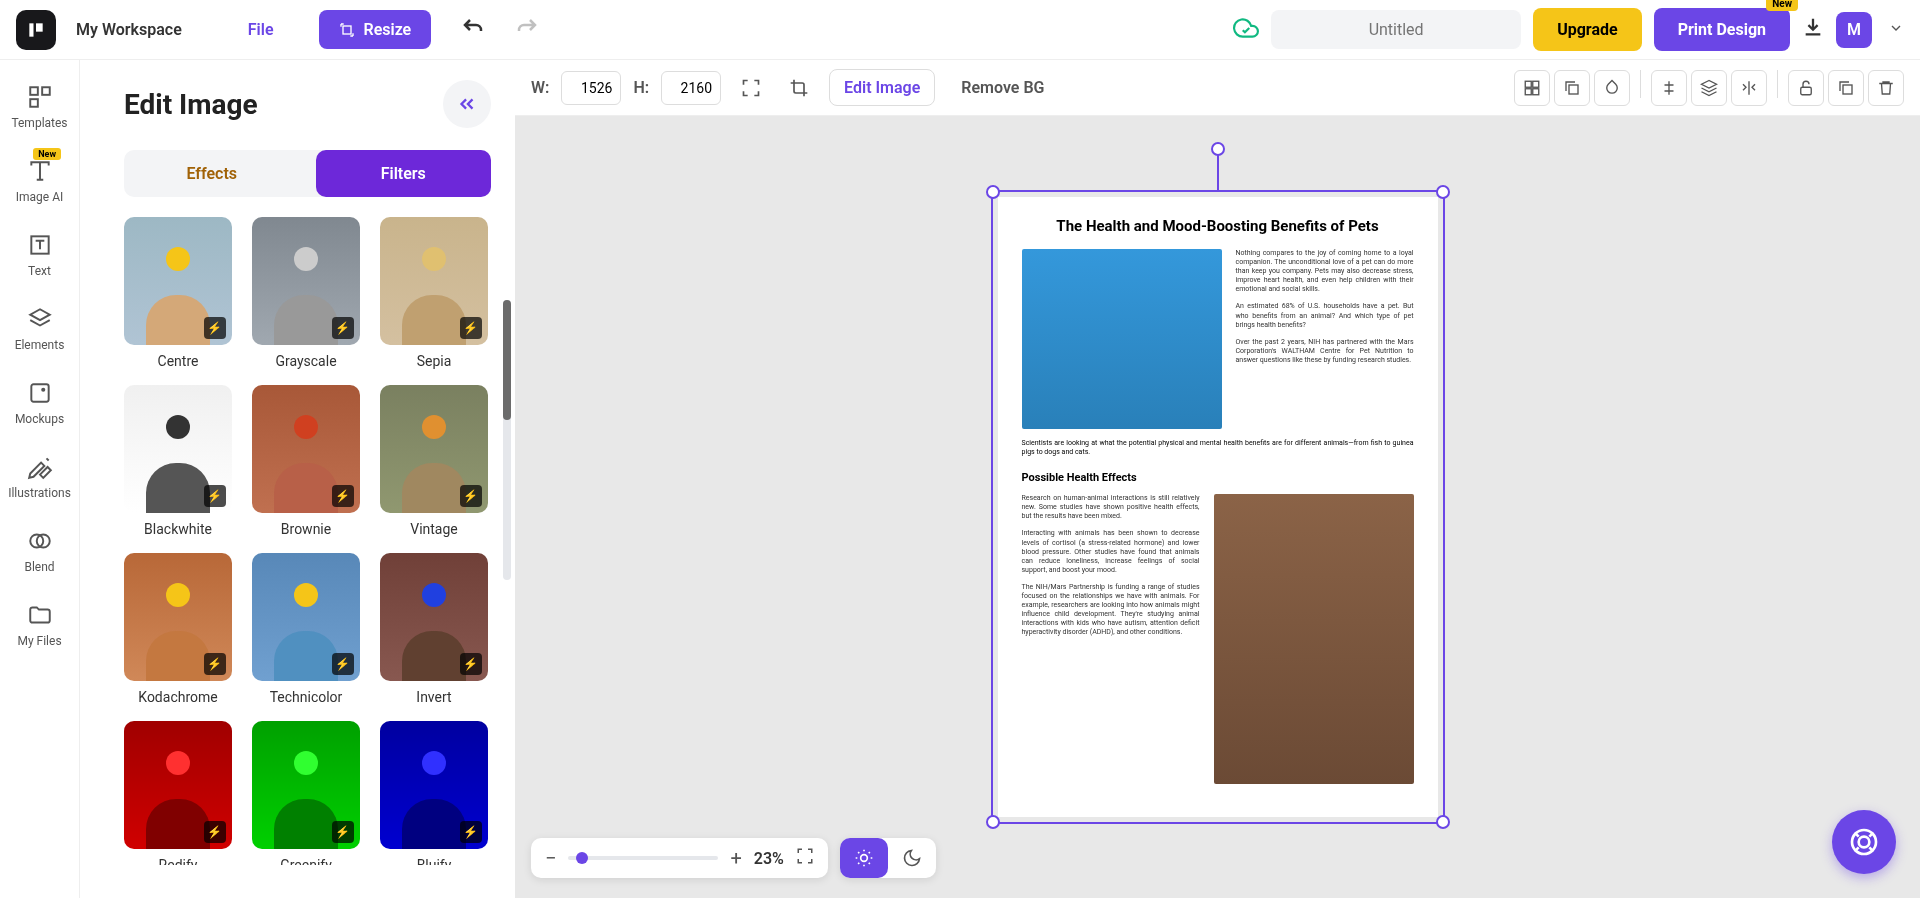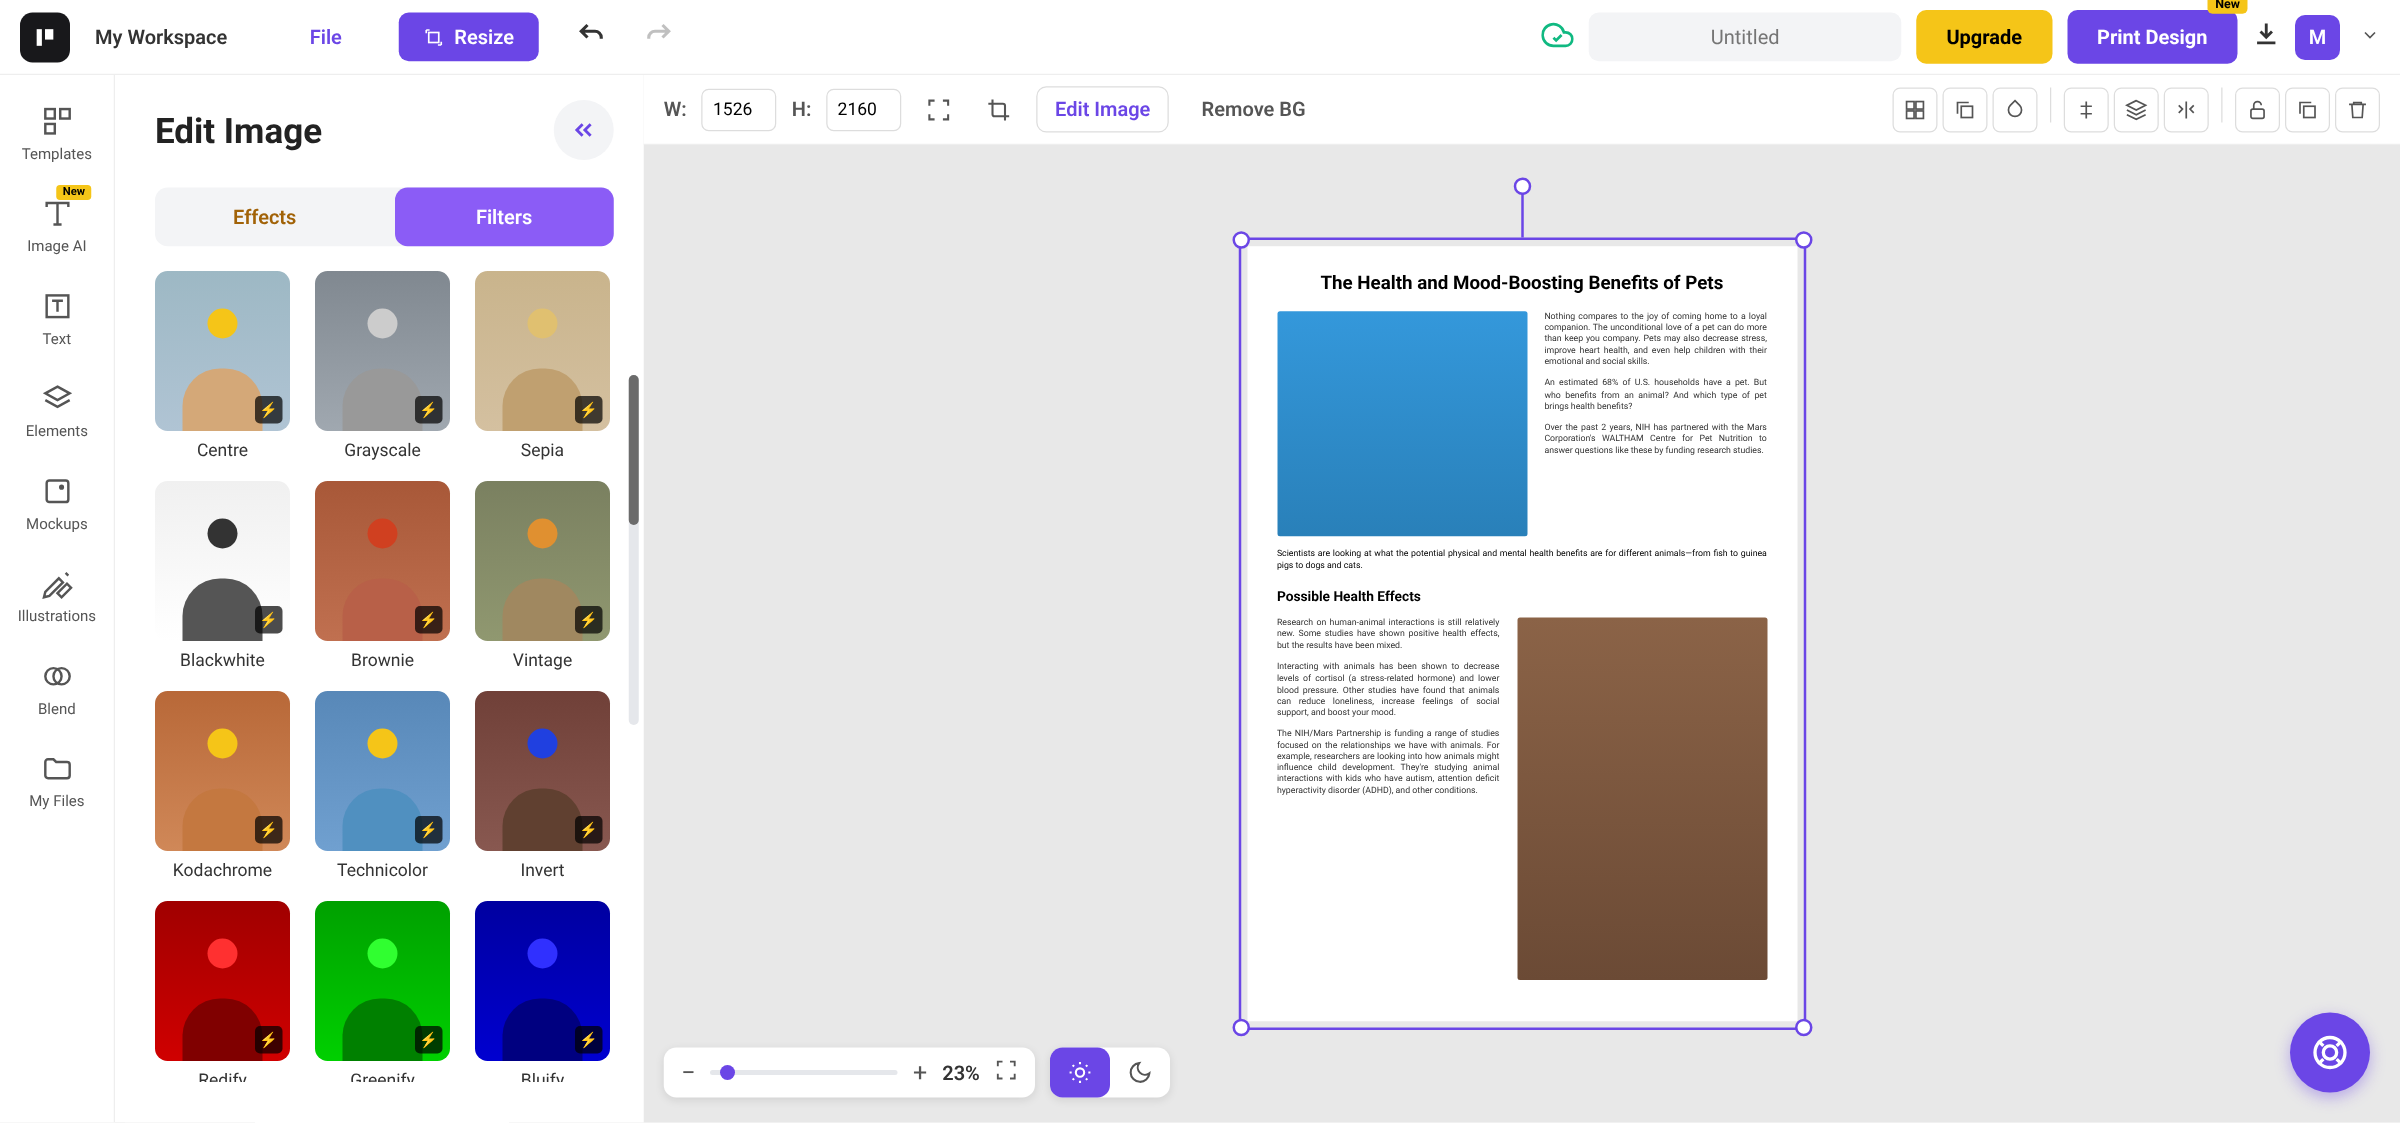--- a/index.html
+++ b/index.html
@@ -17,48 +17,48 @@
 .cloud-icon { color: #10b981; }
 .title-input { background: #f3f4f6; border: none; padding: 10px 60px; border-radius: 8px; text-align: center; font-size: 16px; color: #9ca3af; width: 250px; }
 .upgrade-btn { background: #f5c518; color: #000; padding: 12px 24px; border-radius: 8px; font-weight: 700; cursor: pointer; }
 .print-btn { background: #6b46e6; color: #fff; padding: 12px 24px; border-radius: 8px; font-weight: 700; cursor: pointer; position: relative; }
 .new-badge { position: absolute; top: -12px; right: -8px; background: #f5c518; color: #000; font-size: 10px; padding: 2px 6px; border-radius: 4px; font-weight: 700; }
 .download-icon { font-size: 22px; cursor: pointer; }
 .avatar { width: 36px; height: 36px; background: #6b46e6; color: #fff; border-radius: 8px; display: flex; align-items: center; justify-content: center; font-weight: 600; cursor: pointer; }
 .chevron-down { margin-left: 4px; cursor: pointer; }
 
 
-.left-sidebar { position: absolute; left: 0; top: 60px; width: 92px; height: calc(100% - 60px); background: #fff; border-right: 1px solid #eee; padding-top: 10px; }
+.left-sidebar { position: absolute; left: 0; top: 60px; width: 80px; height: calc(100% - 60px); background: #fff; border-right: 1px solid #eee; padding-top: 10px; }
 .sidebar-item { display: flex; flex-direction: column; align-items: center; padding: 14px 0; cursor: pointer; position: relative; }
 .sidebar-item svg { width: 26px; height: 26px; }
 .sidebar-label { font-size: 12px; margin-top: 6px; color: #555; }
 .sidebar-new-badge { position: absolute; top: 4px; right: 18px; background: #f5c518; color: #000; font-size: 9px; padding: 1px 5px; border-radius: 3px; font-weight: 700; }
 
 
 .edit-panel { position: absolute; left: 100px; top: 60px; width: 415px; height: calc(100% - 60px); background: #fff; padding: 20px 24px; }
 .panel-header { display: flex; align-items: center; justify-content: space-between; margin-bottom: 22px; }
 .panel-title { font-size: 28px; font-weight: 700; color: #222; }
 .collapse-btn { width: 48px; height: 48px; background: #f3f4f6; border-radius: 50%; display: flex; align-items: center; justify-content: center; cursor: pointer; color: #6b46e6; }
 .panel-tabs { display: flex; background: #f3f4f6; border-radius: 10px; margin-bottom: 20px; }
 .panel-tab { flex: 1; text-align: center; padding: 14px; font-weight: 600; cursor: pointer; border-radius: 10px; }
-.panel-tab.active { background: #8b5cf6; color: #fff; margin-left: 16px; }
+.panel-tab.active { background: #6d28d9; color: #fff; margin-left: 16px; }
 .panel-tab:not(.active) { color: #a16207; }
 .filter-grid { display: grid; grid-template-columns: repeat(3, 1fr); gap: 16px 20px; overflow-y: auto; height: calc(100% - 150px); padding-right: 8px; }
 .filter-item { display: flex; flex-direction: column; align-items: center; cursor: pointer; }
 .filter-thumb { width: 108px; height: 128px; border-radius: 10px; position: relative; overflow: hidden; }
 .filter-bolt { position: absolute; bottom: 6px; right: 6px; background: rgba(0,0,0,0.7); border-radius: 4px; width: 22px; height: 22px; display: flex; align-items: center; justify-content: center; color: #f5c518; font-size: 12px; }
 .filter-label { font-size: 14px; margin-top: 8px; color: #333; }
 .scrollbar-track { position: absolute; right: 4px; top: 240px; width: 8px; height: 280px; background: #e5e7eb; border-radius: 4px; }
 .scrollbar-thumb { background: #6b6b6b; width: 100%; height: 120px; border-radius: 4px; }
 
 
 .canvas-area { position: absolute; left: 515px; top: 60px; right: 0; bottom: 0; background: #e8e8e8; }
 .context-toolbar { height: 56px; background: #fff; display: flex; align-items: center; padding: 0 16px; gap: 12px; border-bottom: 1px solid #eee; }
 .dim-label { font-weight: 600; color: #555; }
-.dim-input { width: 60px; padding: 8px; border: 1px solid #ddd; border-radius: 6px; text-align: left; font-size: 14px; }
+.dim-input { width: 60px; padding: 8px; border: 1px solid #ddd; border-radius: 6px; text-align: right; font-size: 14px; }
 .toolbar-icon-btn { width: 36px; height: 36px; display: flex; align-items: center; justify-content: center; cursor: pointer; border-radius: 6px; }
 .edit-img-link { color: #6b46e6; font-weight: 600; padding: 8px 14px; border: 1px solid #ddd; border-radius: 8px; cursor: pointer; }
 .remove-bg-link { color: #555; font-weight: 600; padding: 8px 14px; cursor: pointer; }
 .toolbar-right { margin-left: auto; display: flex; gap: 4px; }
 .toolbar-right .toolbar-icon-btn { border: 1px solid #ddd; }
 .toolbar-divider { width: 1px; height: 28px; background: #ddd; margin: 0 6px; }
 
 
 .canvas-viewport { position: absolute; top: 56px; left: 0; right: 0; bottom: 0; display: flex; align-items: center; justify-content: center; }
 .document-page { width: 440px; height: 620px; background: #fff; position: relative; }

